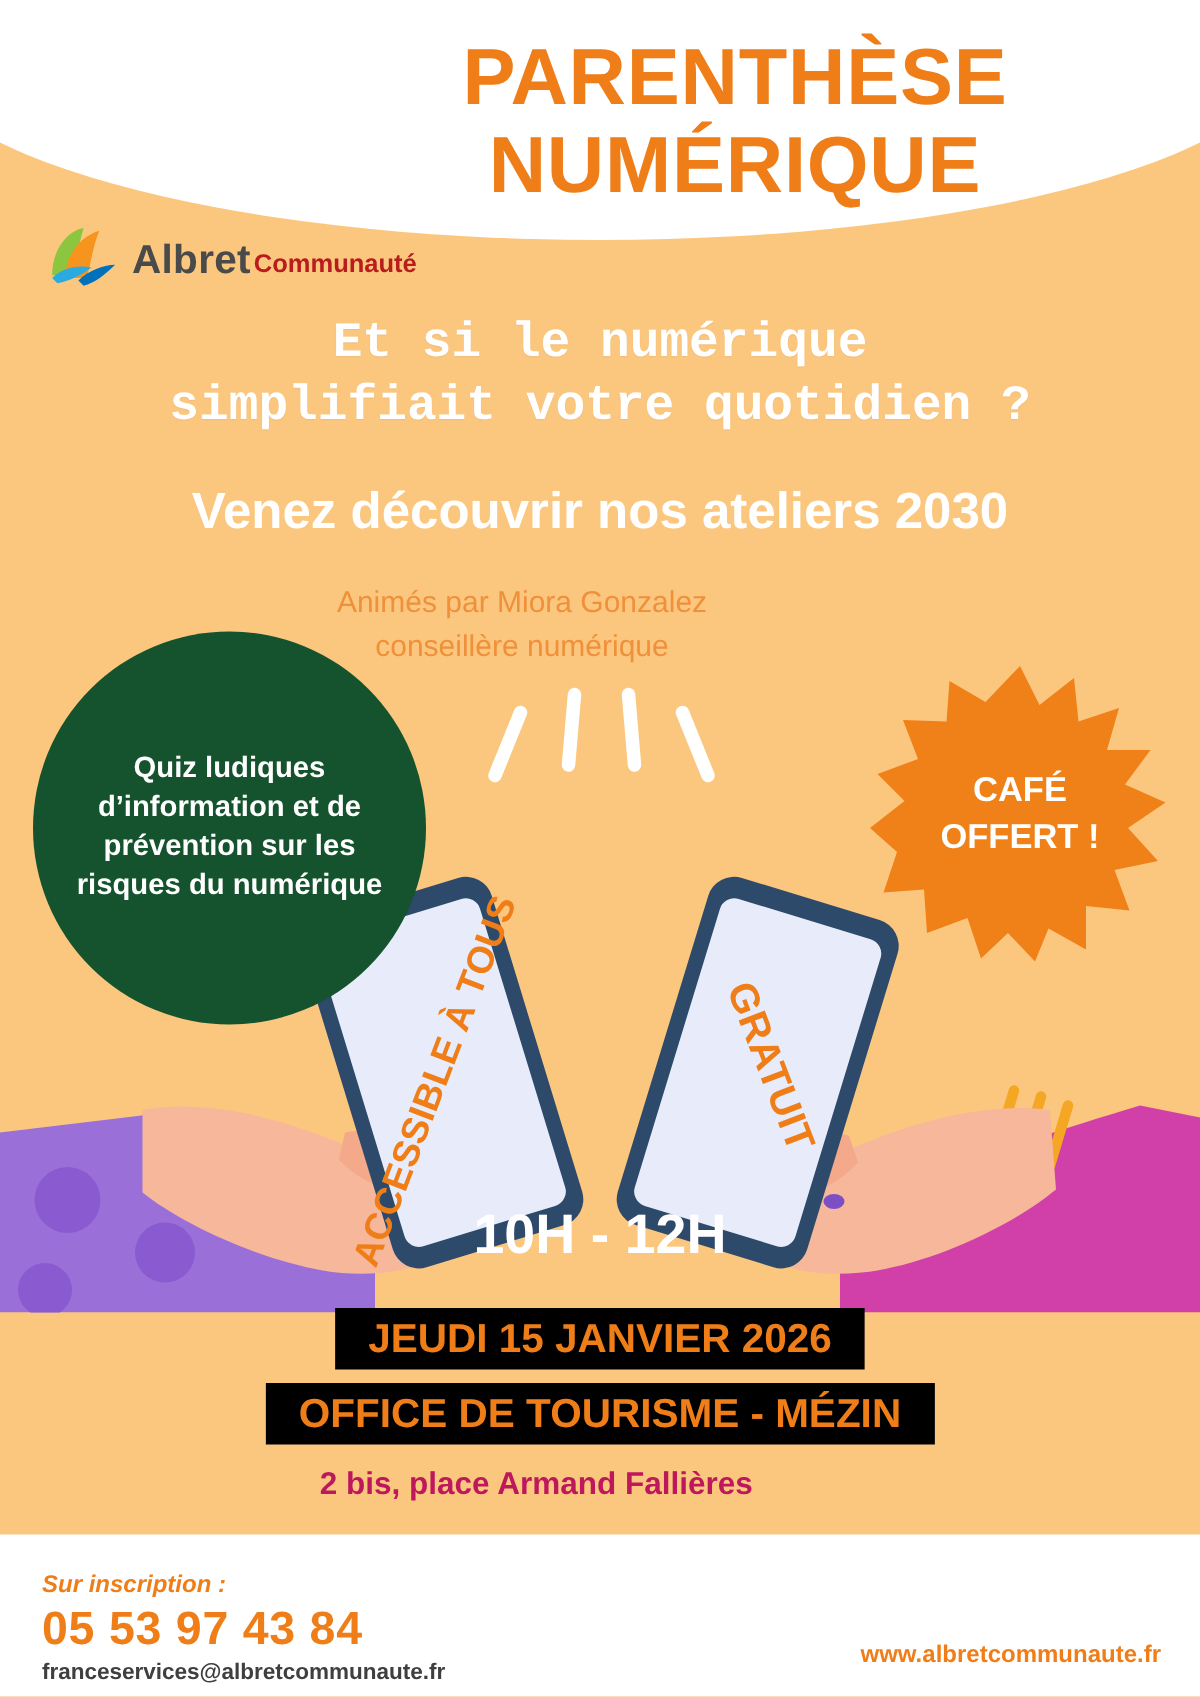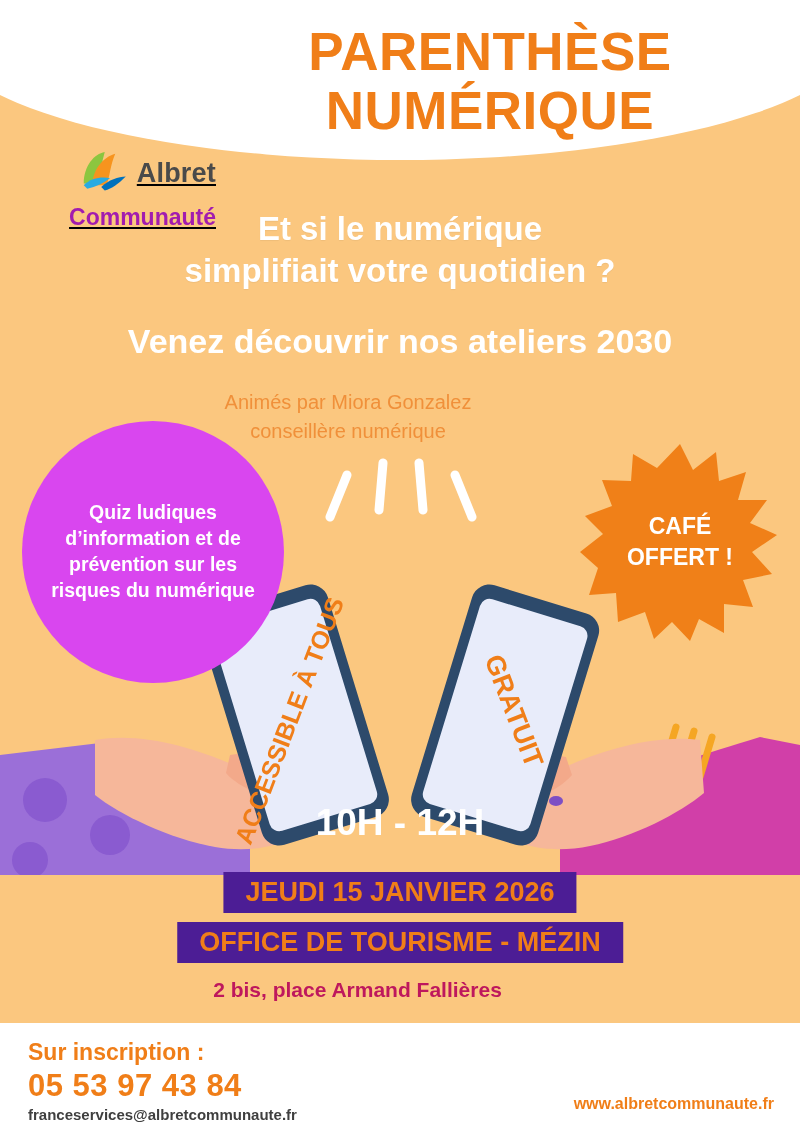--- a/index.html
+++ b/index.html
@@ -24,32 +24,31 @@
     border-bottom-left-radius: 60% 55%;
     border-bottom-right-radius: 60% 55%;
     z-index: 3;
   }
   .logo-wrap {
     position: absolute;
     top: 145px; left: 26px;
     width: 190px;
     z-index: 5;
     display: flex;
-    flex-direction: column;
-    align-items: flex-end;
-    text-decoration: underline;
+    flex-direction: row;
+    align-items: center;
   }
   .logo-row { display: flex; align-items: center; gap: 6px; }
   .logo-mark { width: 56px; height: 56px; flex: 0 0 auto; }
   .logo-name {
     font-size: 27px; font-weight: bold; color: #4a4a4a;
     letter-spacing: .2px; line-height: 1;
   }
   .logo-sub {
-    font-size: 23px; font-weight: bold; color: #a21caf;
+    font-size: 17px; font-weight: bold; color: #b91c1c;
     margin-top: 5px; margin-left: 2px; line-height: 1;
   }
 
   .title {
     position: absolute;
     top: 22px; left: 190px;
     width: 600px;
     z-index: 6;
     text-align: center;
     color: #f07e18;
@@ -63,20 +62,21 @@
   .headline {
     position: absolute;
     top: 208px; left: 0; width: 800px;
     text-align: center;
     z-index: 4;
     color: #ffffff;
     font-weight: bold;
     font-size: 33px;
     line-height: 1.28;
     text-shadow: 0 1px 1px rgba(0,0,0,.05);
+    font-family: Liberation Mono, monospace;
   }
   .headline2 {
     position: absolute;
     top: 320px; left: 0; width: 800px;
     text-align: center;
     z-index: 4;
     color: #ffffff;
     font-weight: bold;
     font-size: 34px;
     line-height: 1.25;
@@ -90,21 +90,21 @@
     font-size: 20px;
     line-height: 1.45;
   }
 
   
   .quiz-circle {
     position: absolute;
     top: 421px; left: 22px;
     width: 262px; height: 262px;
     border-radius: 50%;
-    background: #d946ef;
+    background: #14532d;
     z-index: 4;
     display: flex; align-items: center; justify-content: center;
   }
   .quiz-text {
     color: #ffffff; font-weight: bold; font-size: 19.5px;
     text-align: center; line-height: 1.33; padding: 0 12px;
   }
 
   
   .star-burst {
@@ -129,21 +129,21 @@
   
   .hours {
     position: absolute;
     top: 802px; left: 0; width: 800px;
     text-align: center; z-index: 6;
     color: #ffffff; font-weight: bold; font-size: 37px;
   }
   .band {
     position: absolute;
     left: 50%; transform: translateX(-50%);
-    background: #4c1d95;
+    background: #000000;
     z-index: 6;
     color: #f07e18; font-weight: bold;
     text-align: right;
     white-space: nowrap;
   }
   .band-date { top: 872px; padding: 5px 22px; font-size: 27px; }
   .band-place { top: 922px; padding: 5px 22px; font-size: 27px; }
   .address {
     position: absolute;
     top: 978px; left: 0; width: 715px;
@@ -157,21 +157,21 @@
     bottom: 0; left: 0;
     width: 800px; height: 108px;
     background: #ffffff;
     z-index: 6;
   }
   .footer-left {
     position: absolute;
     left: 28px; bottom: 8px;
     z-index: 7;
   }
-  .f-insc { color: #f07e18; font-weight: bold; font-size: 23px; }
+  .f-insc { color: #f07e18; font-weight: bold; font-size: 16px; font-style: italic; }
   .f-tel  { color: #f07e18; font-weight: bold; font-size: 31px; margin-top: 2px; letter-spacing: .5px; }
   .f-mail { color: #3f3f3f; font-weight: bold; font-size: 15px; margin-top: 2px; }
   .footer-right {
     position: absolute;
     right: 26px; bottom: 18px;
     z-index: 7;
     color: #f07e18; font-weight: bold; font-size: 16px;
   }
 </style>
 </head>

